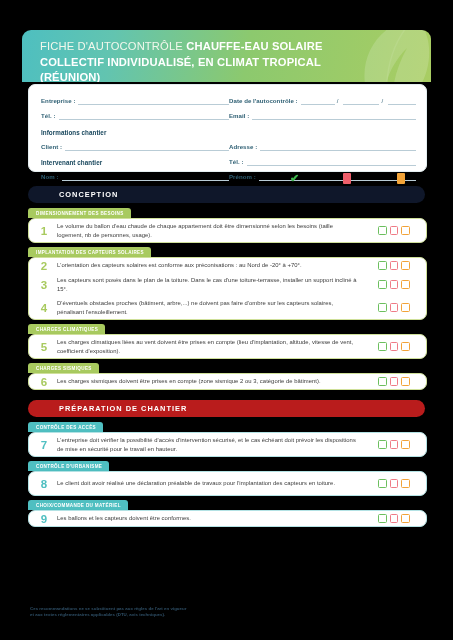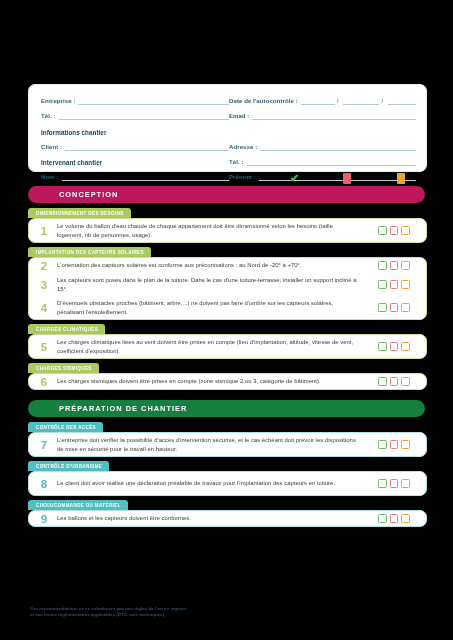--- a/index.html
+++ b/index.html
@@ -144,22 +144,22 @@
   
   .section-banner {
     position: absolute;
     left: 28px;
     width: 397px;
     height: 17px;
     border-radius: 9px;
     display: flex;
     align-items: center;
   }
-  .section-banner.green { background: #be185d; }
-  .section-banner.teal  { background: #15803d; }
+  .section-banner.green { background: #0f172a; }
+  .section-banner.teal  { background: #b91c1c; }
   .section-banner span {
     color: #ffffff;
     font-size: 7.4px;
     font-weight: 700;
     letter-spacing: 1.0px;
     margin-left: 31px;
   }
 
   
   .cat-tag {
@@ -289,20 +289,30 @@
     line-height: 6.5px;
     filter: blur(0.45px);
     max-width: 96px;
   }
 </style>
 </head>
 <body>
 
 <div class="page">
 
+  <div class="header">
+    <svg class="leaf-watermark" viewBox="0 0 86 96">
+      <path d="M60 2 C28 10 10 38 14 68 C16 82 24 92 34 94 C30 74 38 50 56 32 C44 54 40 74 42 92 C64 86 80 60 78 32 C77 16 70 6 60 2 Z" fill="#ffffff" opacity="0.55"></path>
+      <path d="M58 8 C40 30 34 56 36 86" stroke="#ffffff" stroke-width="1.4" fill="none" opacity="0.5"></path>
+    </svg>
+    <div class="header-title">
+      <span class="light">FICHE D'AUTOCONTRÔLE</span>
+      <span class="bold">CHAUFFE-EAU SOLAIRE COLLECTIF INDIVIDUALISÉ, EN CLIMAT TROPICAL (RÉUNION)</span>
+    </div>
+  </div>
 
   <div class="form-card">
     <div class="form-rows">
 
       <div class="form-row">
         <div class="fcol left">
           <span class="flabel">Entreprise :</span>
           <span class="fline"></span>
         </div>
         <div class="fcol right">

